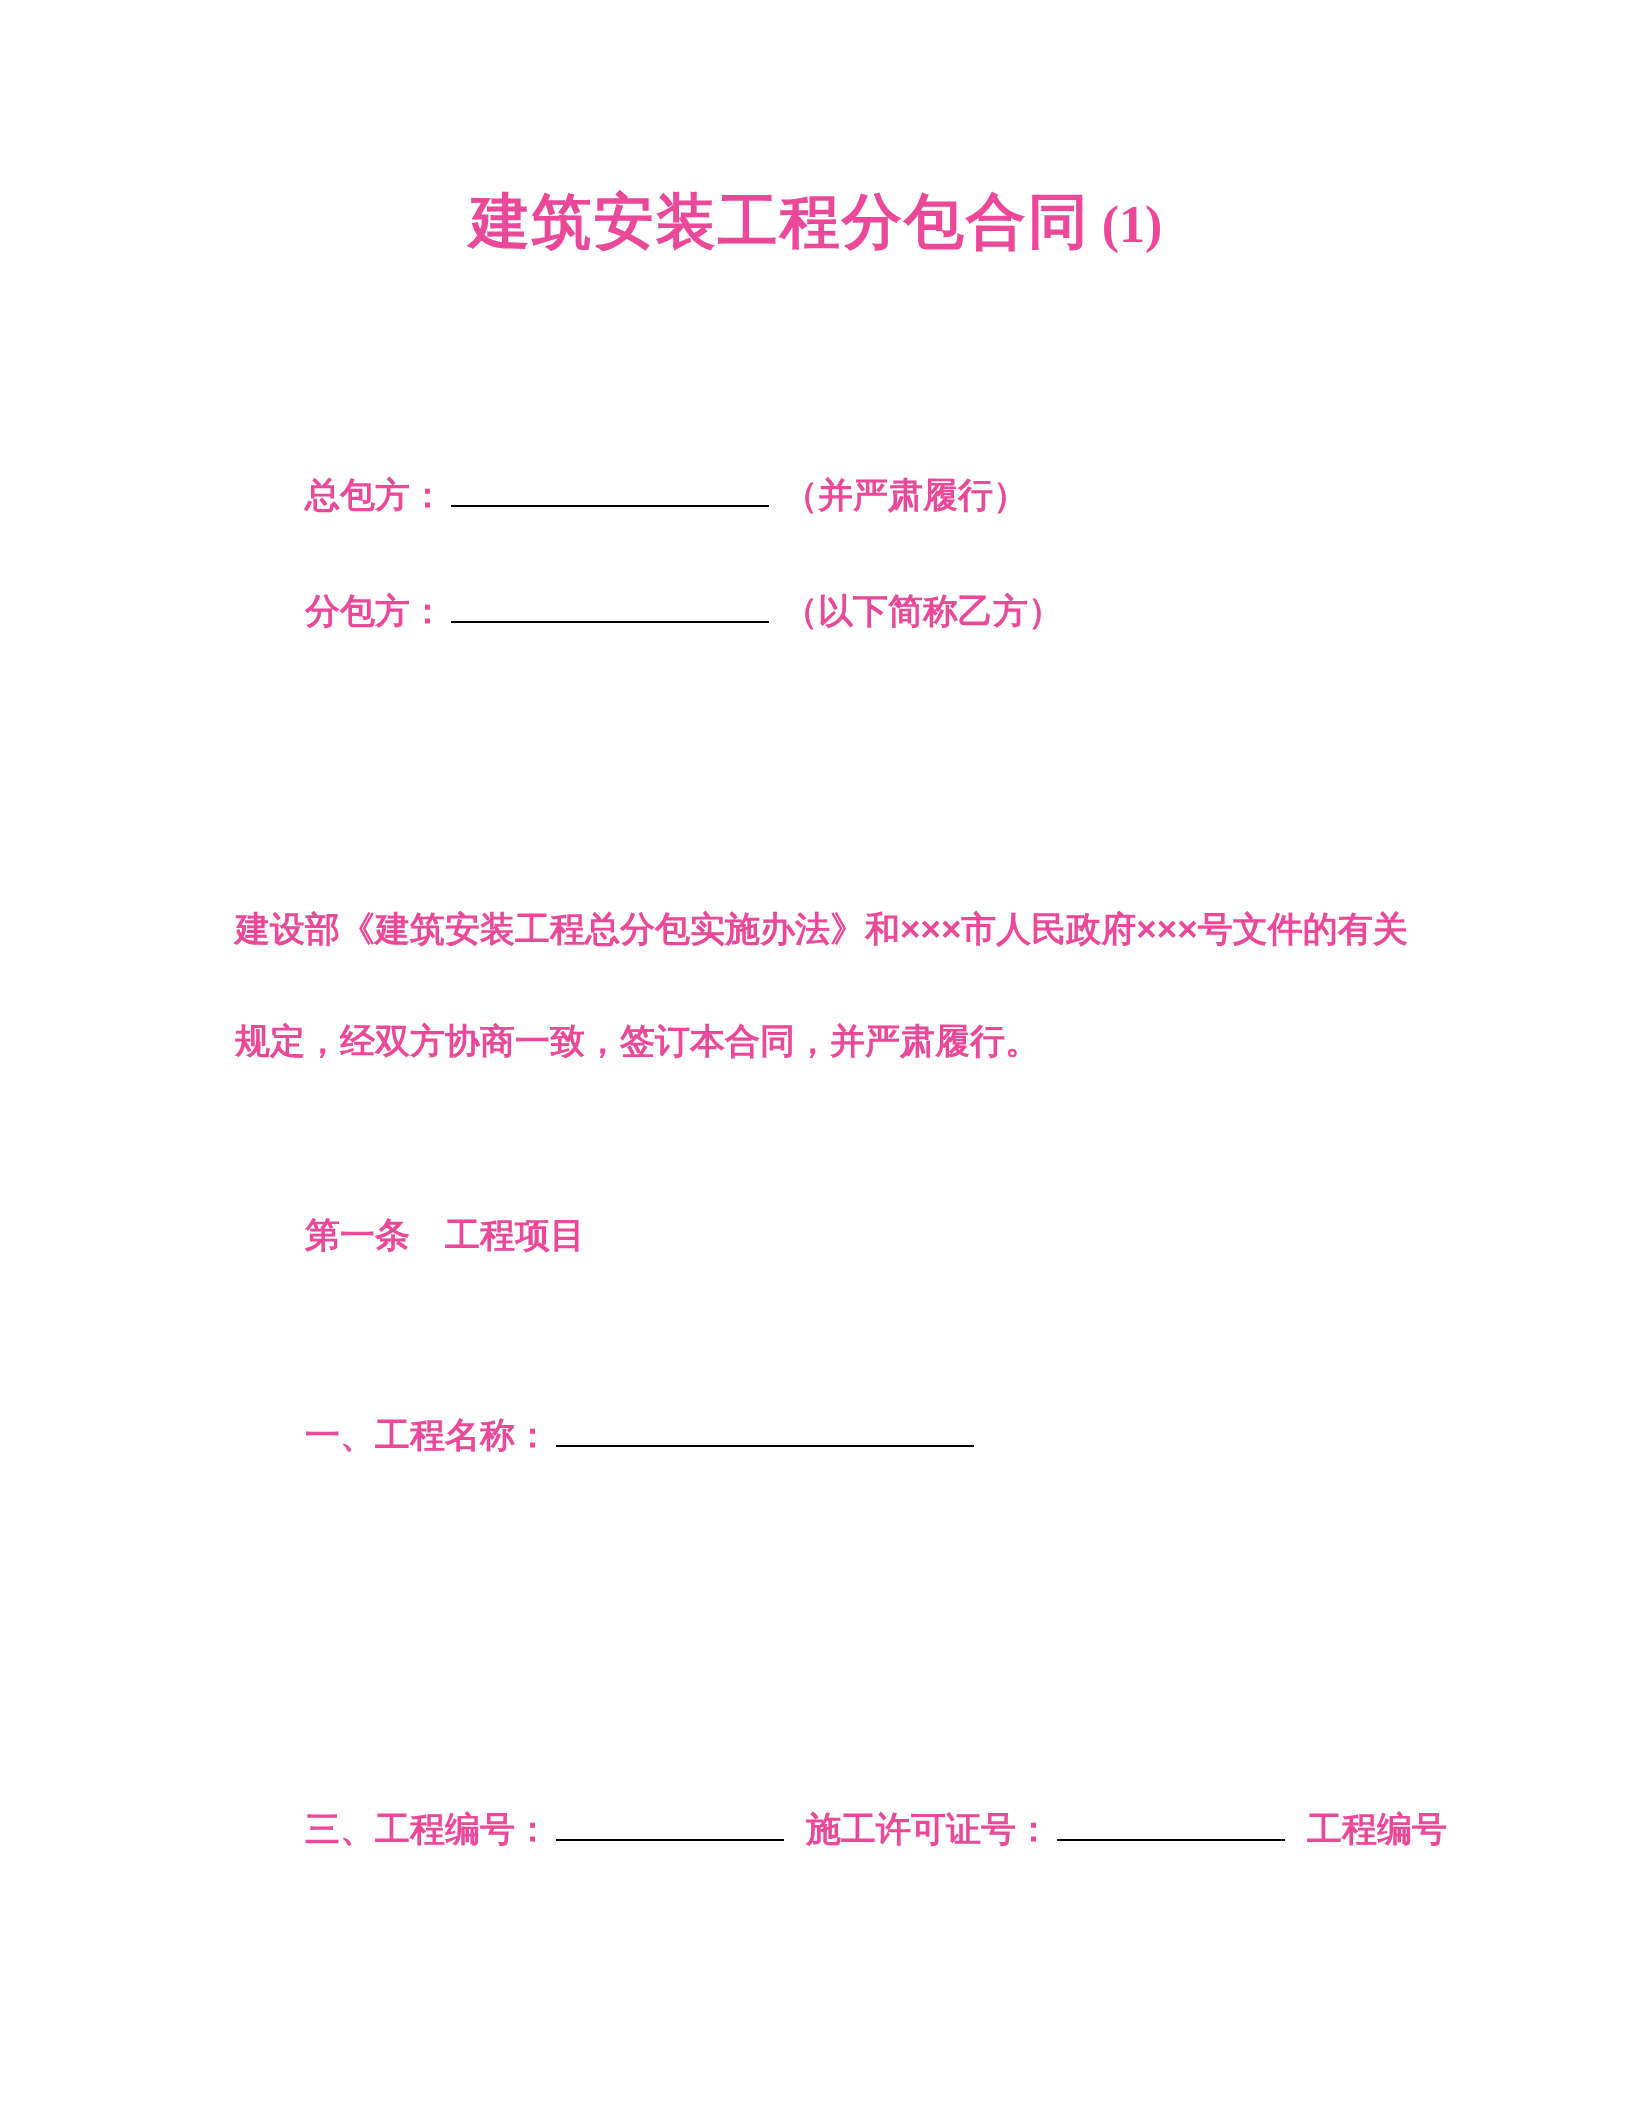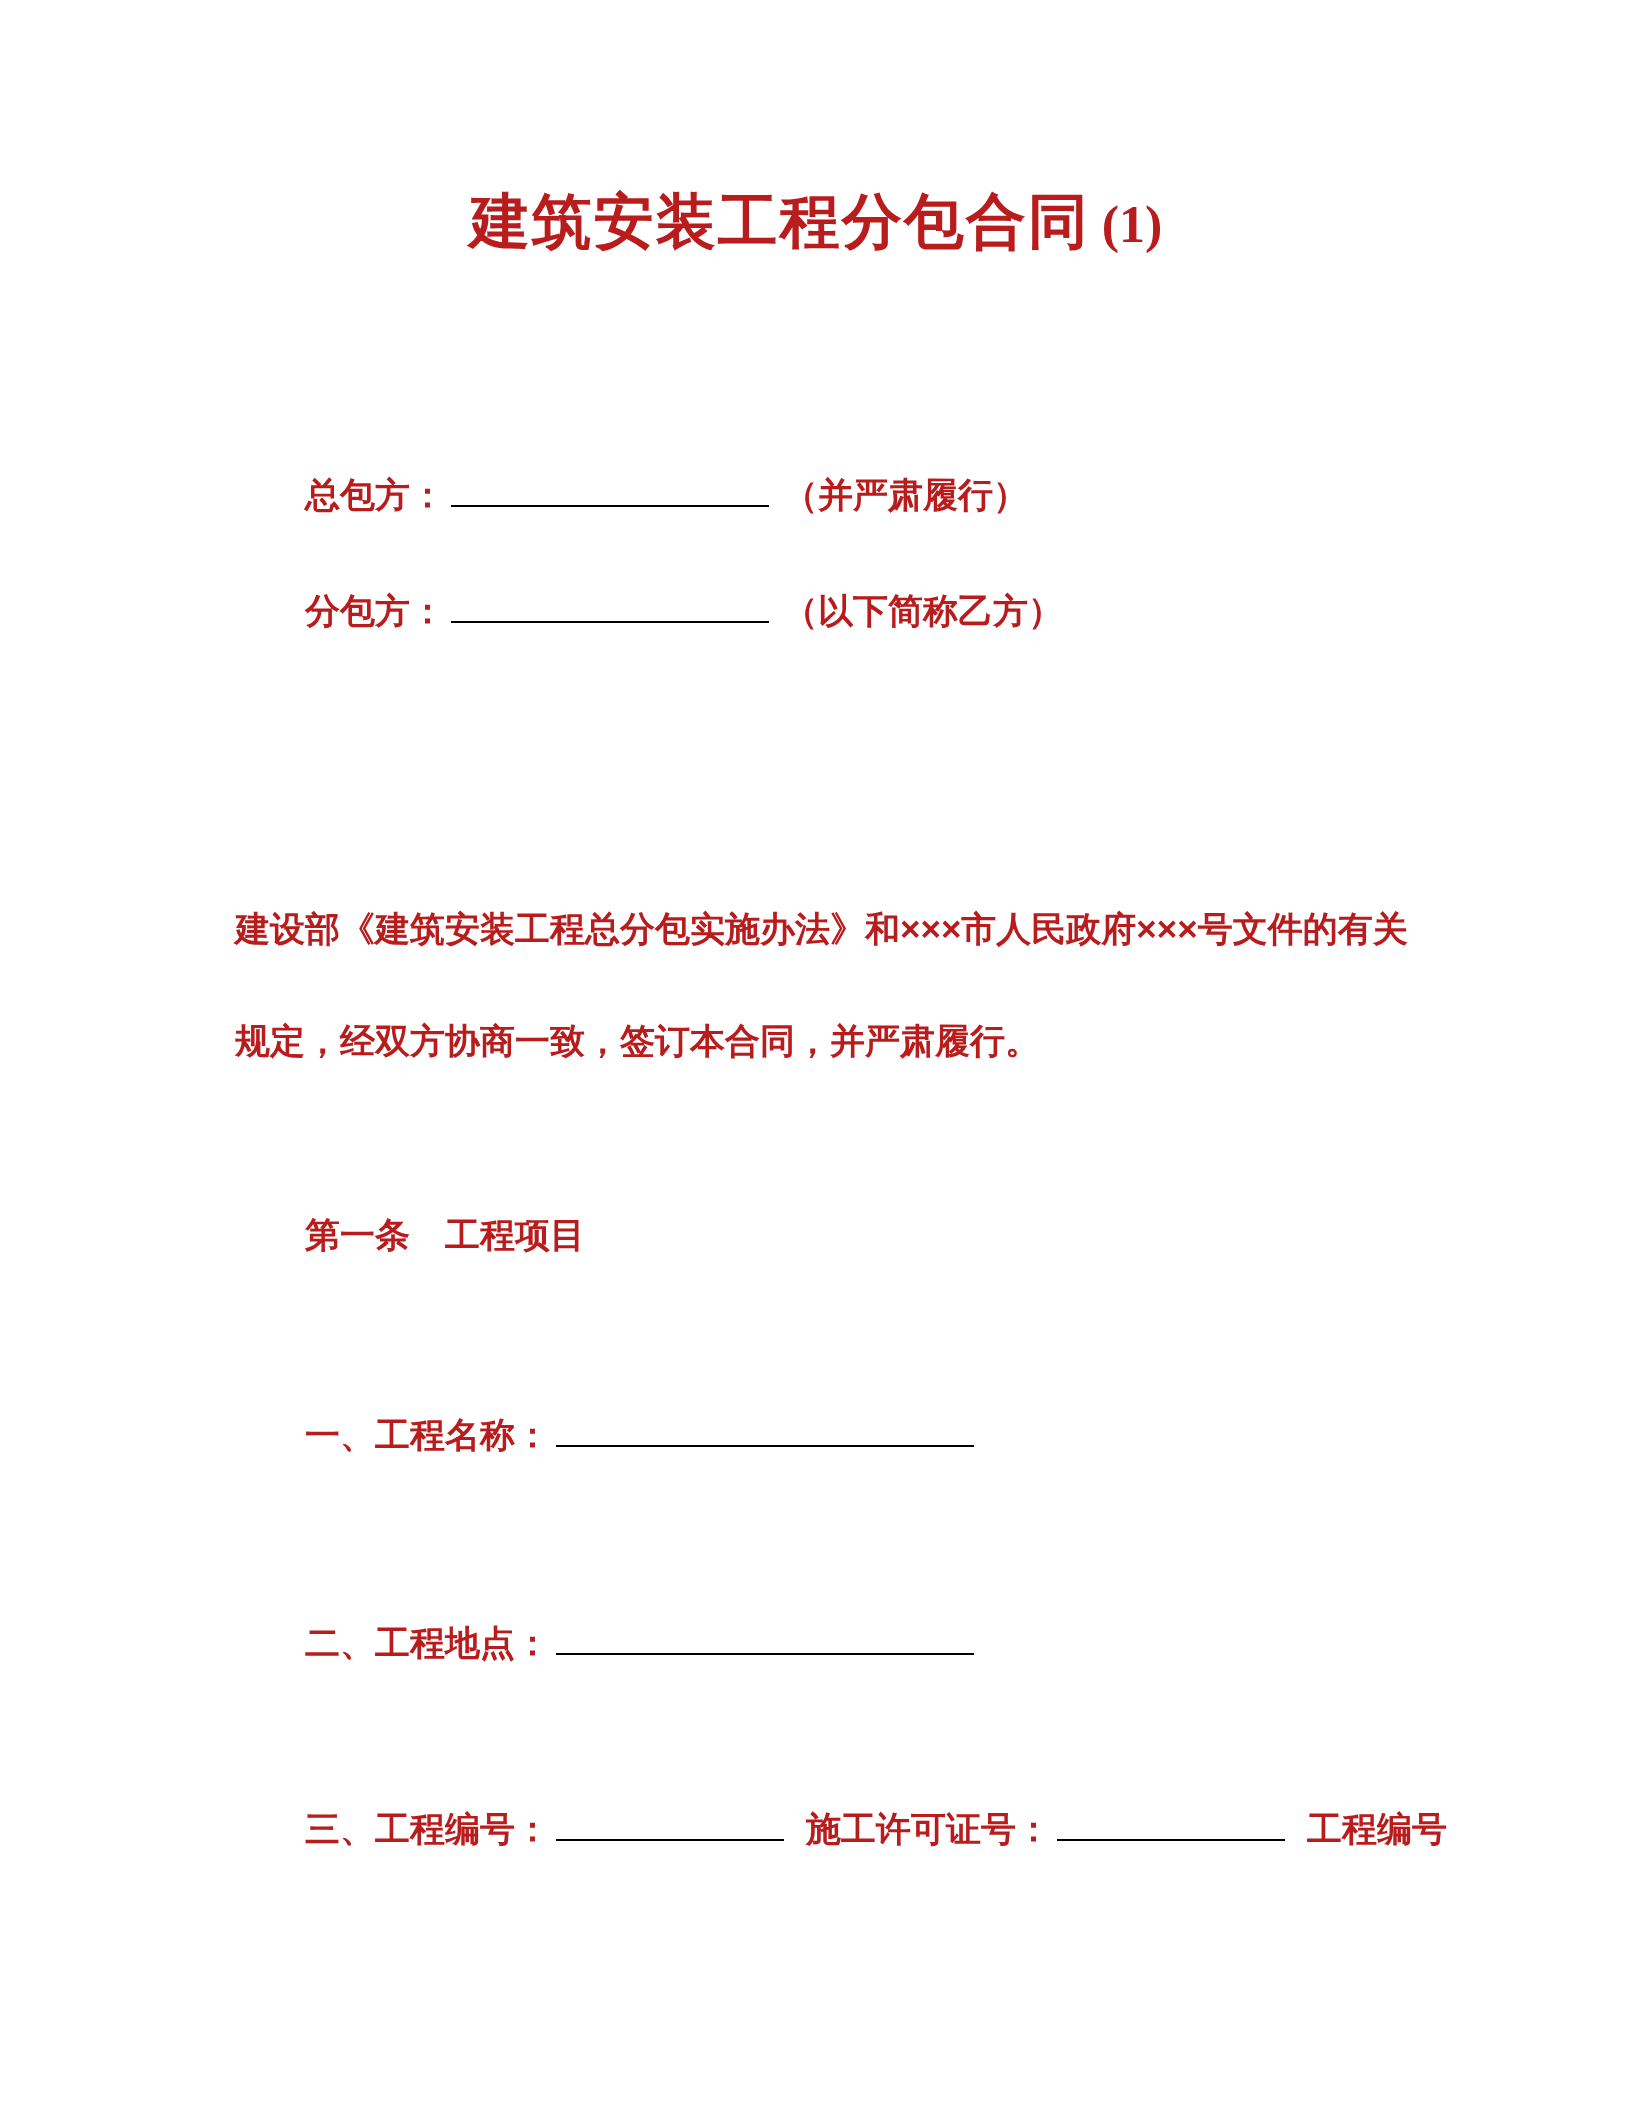--- a/index.html
+++ b/index.html
@@ -5,21 +5,21 @@
   html, body {
     margin: 0;
     padding: 0;
     background: #ffffff;
   }
   .page {
     position: relative;
     width: 1632px;
     height: 2112px;
     background: #ffffff;
-    color: #b91c1c;
+    color: #ec4899;
     font-family: "Liberation Sans", sans-serif;
     overflow: hidden;
   }
   .doc-title {
     position: absolute;
     top: 182px;
     left: 0;
     width: 100%;
     margin: 0;
     text-align: center;
@@ -96,21 +96,18 @@
   </div>
 
   <div class="line indent heading" style="top:1212px">
     <span>第一条　工程项目</span>
   </div>
 
   <div class="line indent" style="top:1412px">
     <span>一、工程名称：</span><span class="blank w-name"></span>
   </div>
 
-  <div class="line indent" style="top:1620px">
-    <span>二、工程地点：</span><span class="blank w-name"></span>
-  </div>
 
   <div class="line indent" style="top:1806px">
     <span>三、工程编号：</span><span class="blank w-code"></span><span class="mid-label">施工许可证号：</span><span class="blank w-lic"></span><span class="suffix-label">工程编号</span>
   </div>
 
 </div>
 
 </body></html>

